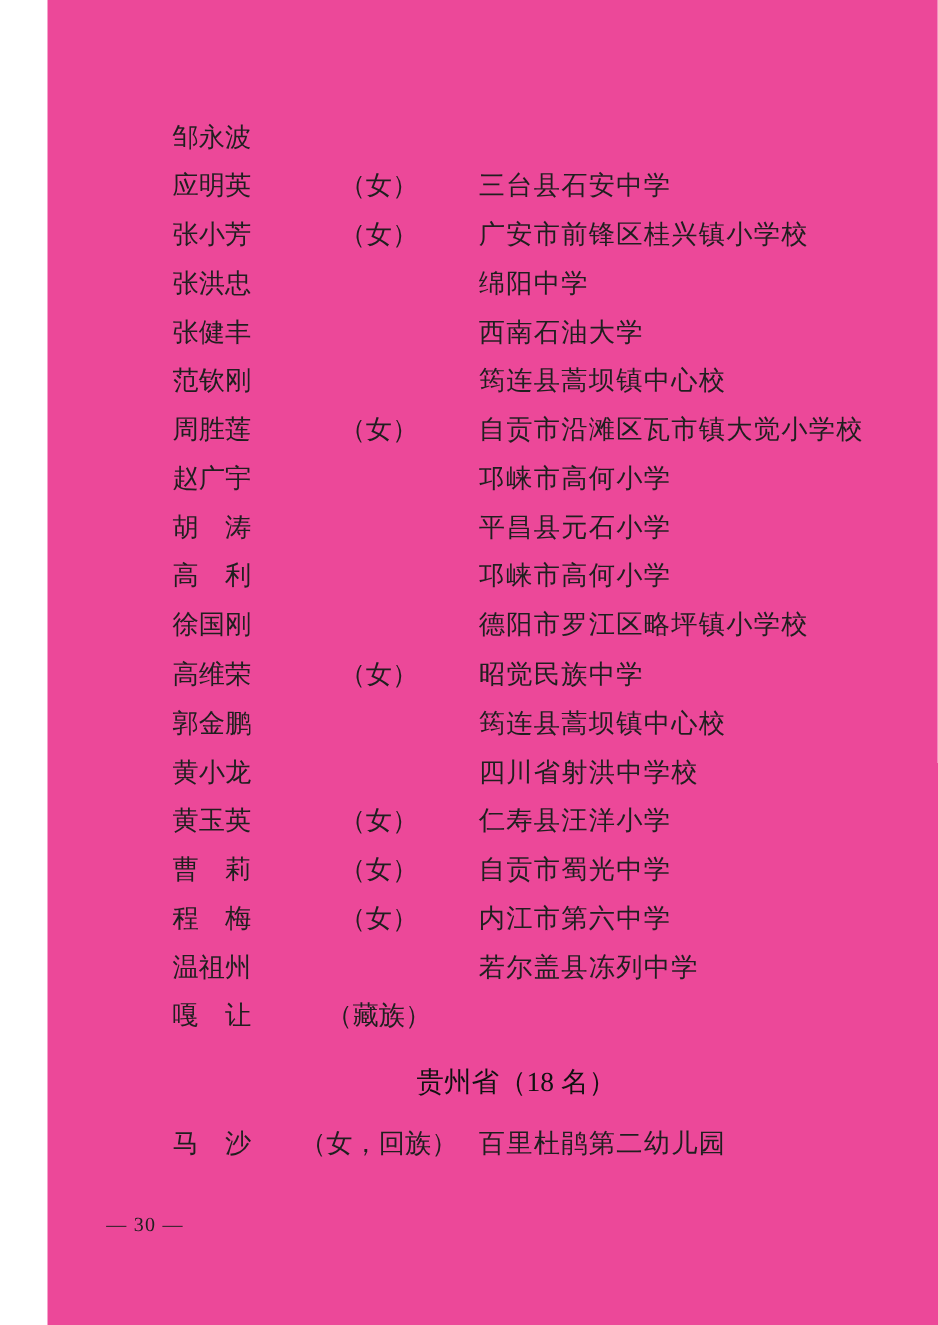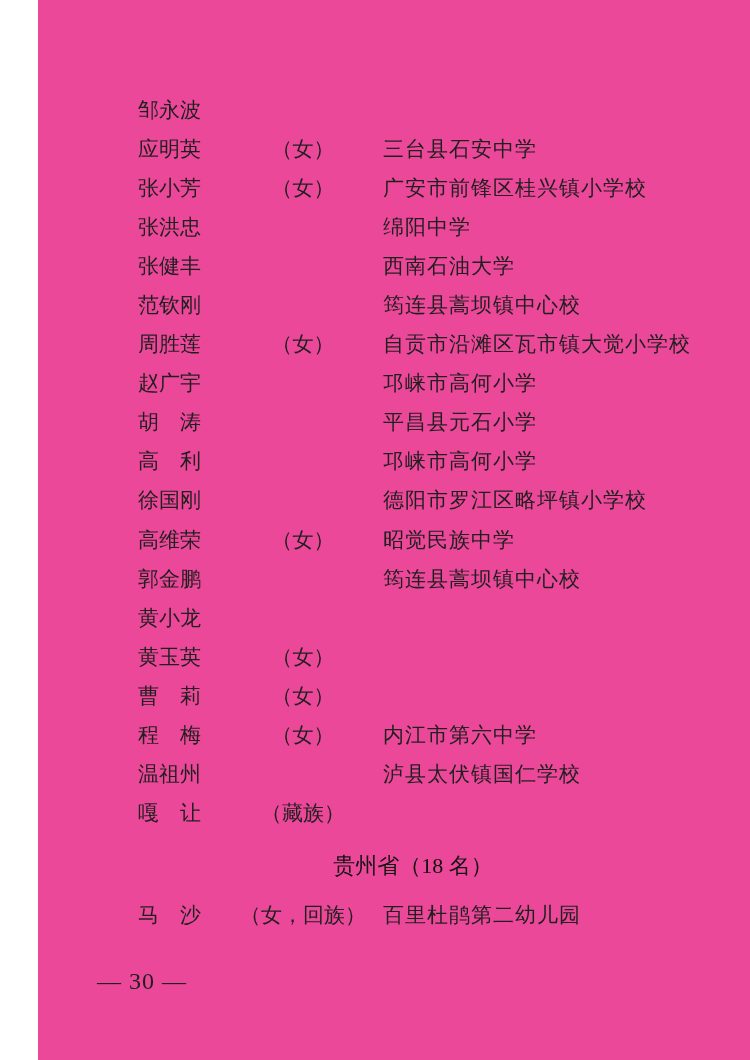--- a/index.html
+++ b/index.html
@@ -34,23 +34,23 @@
     left: 0;
     width: 750px;
     text-align: center;
     font-size: 22px;
     line-height: 28px;
     font-weight: 400;
     color: #111111;
   }
   .page-num {
     position: absolute;
-    left: 59px;
+    left: 47px;
     top: 969px;
-    font-size: 24px;
+    font-size: 16px;
     line-height: 24px;
     letter-spacing: 1px;
     color: #1f1f1f;
   }
 </style>
 </head>
 <body>
 
 <div class="page">
 
@@ -115,38 +115,41 @@
         <span class="cell org">昭觉民族中学</span>
       </div>
       <div class="row">
         <span class="cell name">郭金鹏</span>
         <span class="cell note"></span>
         <span class="cell org">筠连县蒿坝镇中心校</span>
       </div>
       <div class="row">
         <span class="cell name">黄小龙</span>
         <span class="cell note"></span>
+        <span class="cell org">四川省射洪中学校</span>
       </div>
       <div class="row">
         <span class="cell name">黄玉英</span>
         <span class="cell note">（女）</span>
+        <span class="cell org">仁寿县汪洋小学</span>
       </div>
       <div class="row">
         <span class="cell name">曹　莉</span>
         <span class="cell note">（女）</span>
+        <span class="cell org">自贡市蜀光中学</span>
       </div>
       <div class="row">
         <span class="cell name">程　梅</span>
         <span class="cell note">（女）</span>
         <span class="cell org">内江市第六中学</span>
       </div>
       <div class="row">
         <span class="cell name">温祖州</span>
         <span class="cell note"></span>
-        <span class="cell org">泸县太伏镇国仁学校</span>
+        <span class="cell org">若尔盖县冻列中学</span>
       </div>
       <div class="row">
         <span class="cell name">嘎　让</span>
         <span class="cell note">（藏族）</span>
       </div>
     </div>
 
   <div class="section-title">贵州省（18 名）</div>
 
   <div class="roster roster-guizhou" id="roster-guizhou">

